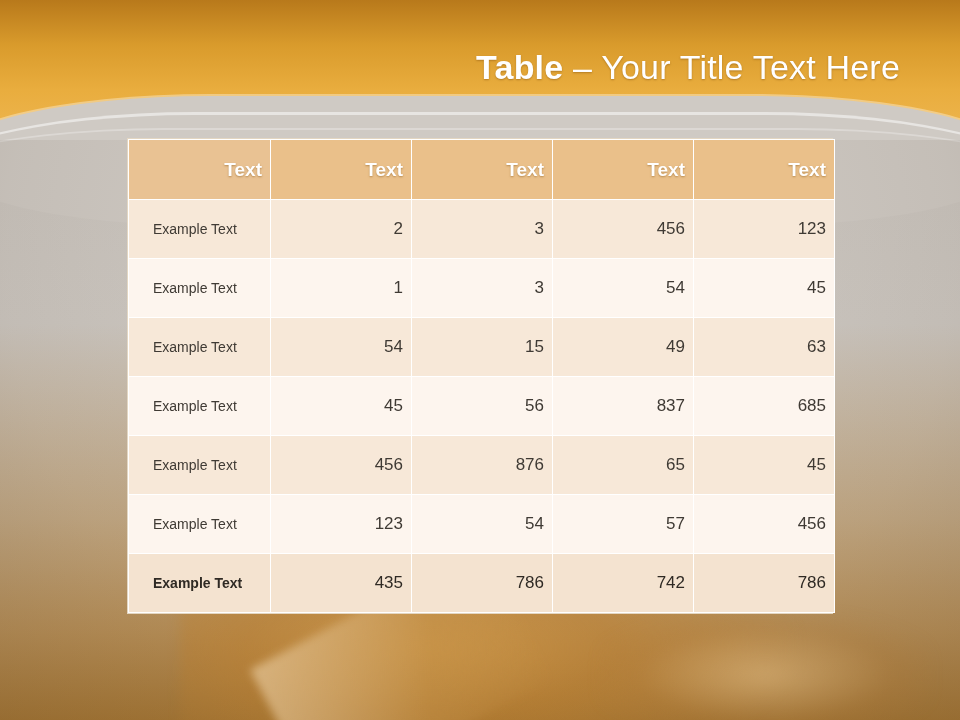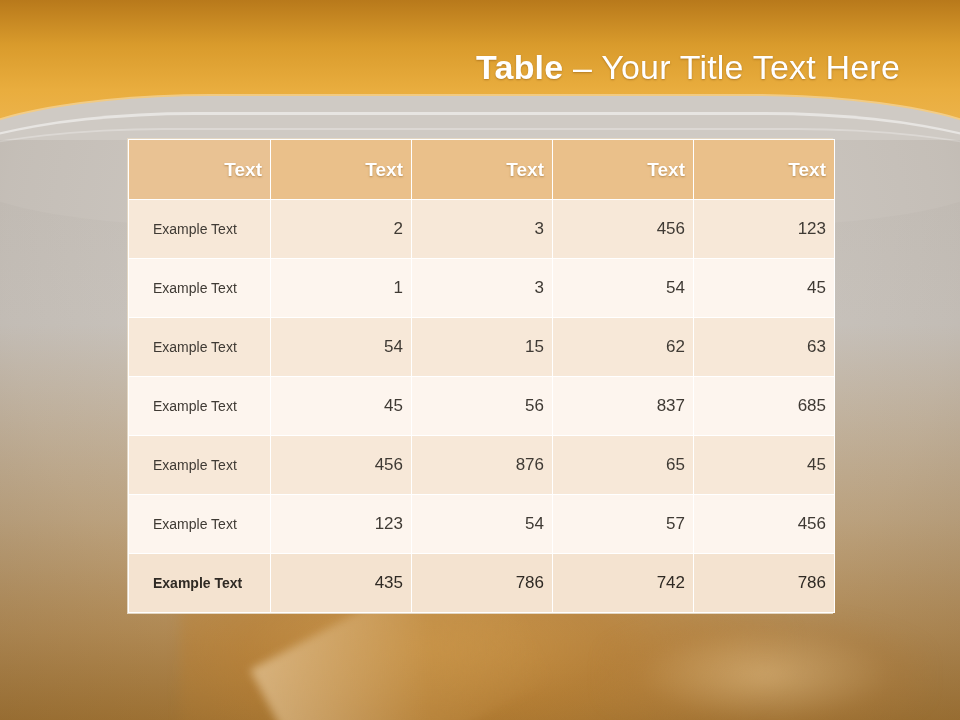--- a/index.html
+++ b/index.html
@@ -227,21 +227,21 @@
           <td class="label-col">Example Text</td>
           <td>1</td>
           <td>3</td>
           <td>54</td>
           <td>45</td>
         </tr>
         <tr class="odd">
           <td class="label-col">Example Text</td>
           <td>54</td>
           <td>15</td>
-          <td>62</td>
+          <td>49</td>
           <td>63</td>
         </tr>
         <tr class="even">
           <td class="label-col">Example Text</td>
           <td>45</td>
           <td>56</td>
           <td>837</td>
           <td>685</td>
         </tr>
         <tr class="odd">

